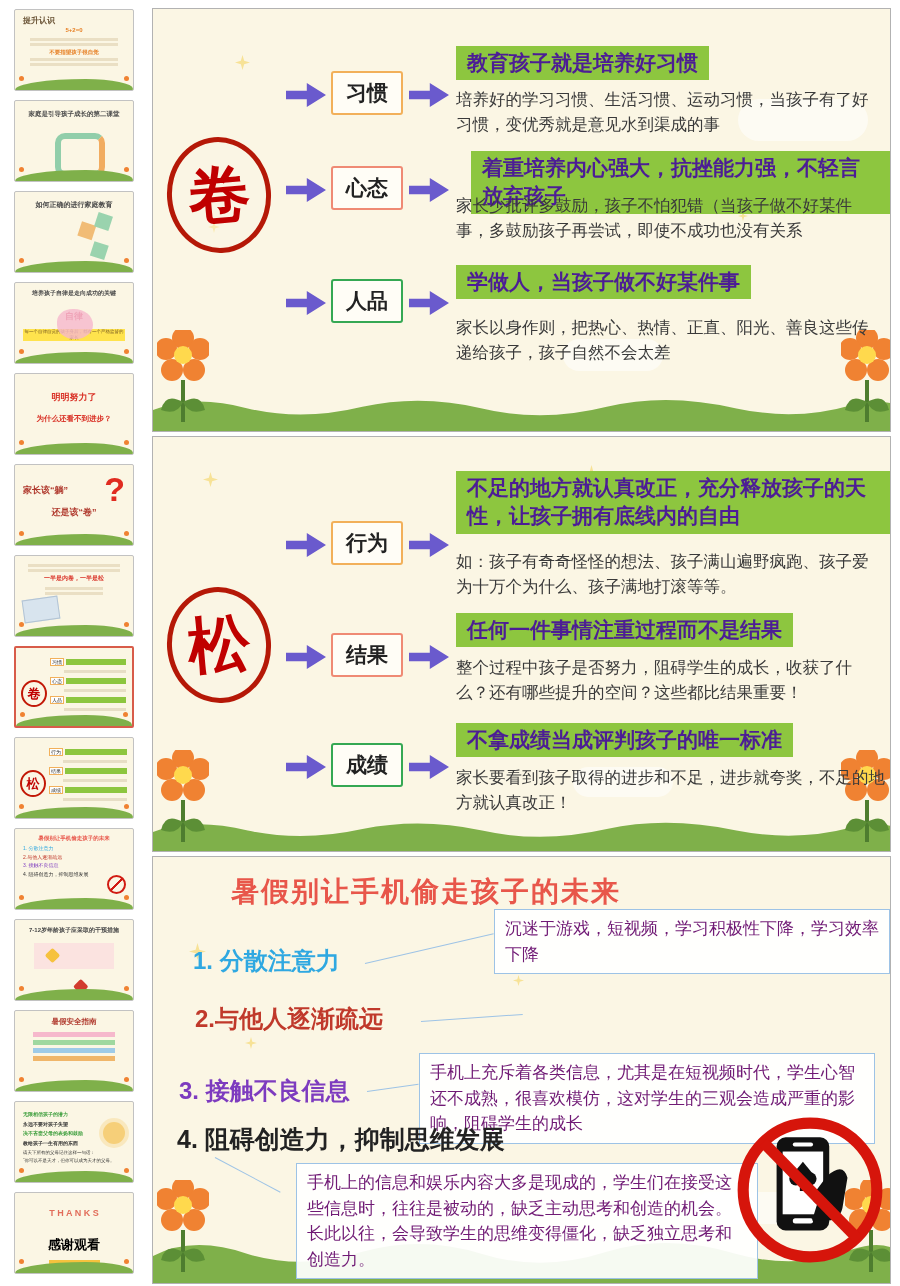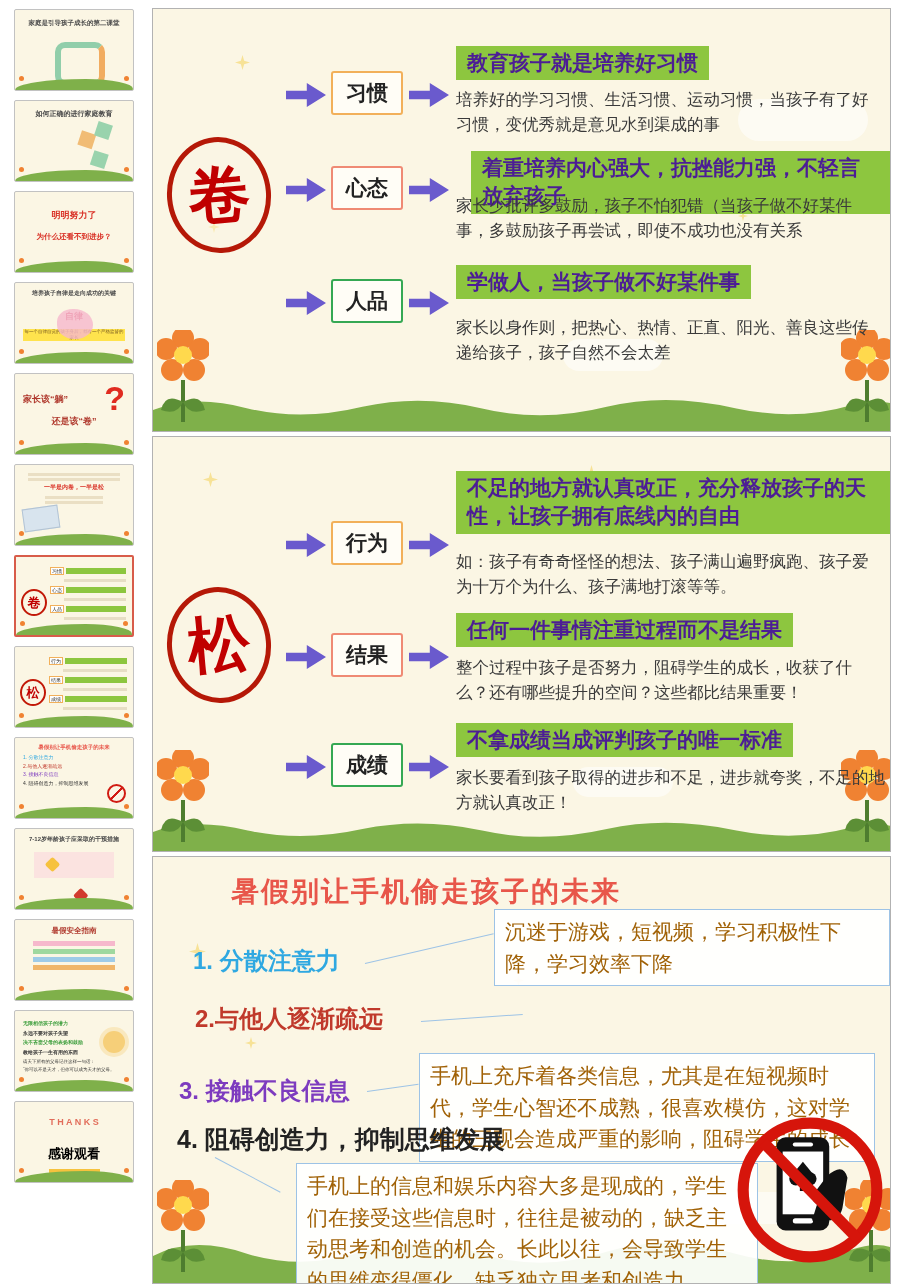--- a/index.html
+++ b/index.html
@@ -63,48 +63,58 @@
     font-size:21px;font-weight:bold;padding:3px 11px;line-height:1.35;z-index:3;max-width:424px;}
   .body-text{position:absolute;font-size:16.5px;color:#3a3a3a;line-height:1.5;z-index:3;}
   
   .phone-title{position:absolute;font-size:28px;font-weight:bold;color:#e8564a;letter-spacing:2px;z-index:3;white-space:nowrap;}
   .phone-item{position:absolute;font-weight:bold;z-index:3;white-space:nowrap;}
   .item-1{color:#2fa8e1;font-size:24px;}
   .item-2{color:#c0392b;font-size:24px;}
   .item-3{color:#7d3bbf;font-size:24px;}
   .item-4{color:#222222;font-size:25px;}
   .callout{position:absolute;background:rgba(255,255,255,.93);border:1px solid #9dc3e6;
-    font-size:21px;color:#a16207;line-height:1.5;padding:6px 10px;z-index:3;box-sizing:border-box;}
+    font-size:17px;color:#701a75;line-height:1.5;padding:6px 10px;z-index:3;box-sizing:border-box;}
   .conn{position:absolute;border-top:1.5px solid #9dc3e6;z-index:2;transform-origin:left center;}
   .nophone{position:absolute;z-index:4;}
 </style>
 </head>
 <body>
 
 <div class="sidebar" id="sidebar">
     <div class="thumb">
+      <div style="font-size: 8px; color: rgb(107, 85, 55); text-align: left; line-height: 1.3; margin-top: 4px; font-weight: bold;">提升认识</div>
+      <div style="font-size: 6px; color: rgb(230, 126, 34); text-align: center; line-height: 1.3; margin-top: 1px; font-weight: bold;">5+2=0</div>
+      <div style="font-size: 5px; color: rgb(68, 68, 68); text-align: center; line-height: 1.3; margin-top: 3px; background: rgb(234, 223, 196); width: 86%; margin-left: auto; margin-right: auto; height: 3px;"></div>
+      <div style="font-size: 5px; color: rgb(68, 68, 68); text-align: center; line-height: 1.3; margin-top: 2px; background: rgb(234, 223, 196); width: 86%; margin-left: auto; margin-right: auto; height: 3px;"></div>
+      <div style="font-size: 5.5px; color: rgb(230, 126, 34); text-align: center; line-height: 1.3; margin-top: 3px; font-weight: bold;">不要指望孩子很自觉</div>
+      <div style="font-size: 5px; color: rgb(68, 68, 68); text-align: center; line-height: 1.3; margin-top: 2px; background: rgb(234, 223, 196); width: 86%; margin-left: auto; margin-right: auto; height: 3px;"></div>
+      <div style="font-size: 5px; color: rgb(68, 68, 68); text-align: center; line-height: 1.3; margin-top: 2px; background: rgb(234, 223, 196); width: 86%; margin-left: auto; margin-right: auto; height: 3px;"></div>
+      <div class="mini-hill"></div>
+    </div>
+    <div class="thumb">
       <div class="mdecor cycle"></div>
       <div style="font-size: 6.5px; color: rgb(74, 74, 74); text-align: center; line-height: 1.3; margin-top: 7px; font-weight: bold;">家庭是引导孩子成长的第二课堂</div>
       <div class="mini-hill"></div>
     </div>
     <div class="thumb">
       <div class="mdecor cubes"></div>
       <div style="font-size: 7px; color: rgb(74, 74, 74); text-align: center; line-height: 1.3; margin-top: 6px; font-weight: bold;">如何正确的进行家庭教育</div>
-      <div class="mini-hill"></div>
-    </div>
-    <div class="thumb">
-      <div style="font-size: 9px; color: rgb(217, 48, 37); text-align: center; line-height: 1.3; margin-top: 16px; font-weight: bold;">明明努力了</div>
-      <div style="font-size: 7.5px; color: rgb(217, 48, 37); text-align: center; line-height: 1.3; margin-top: 10px; font-weight: bold;">为什么还看不到进步？</div>
       <div class="mini-hill"></div>
     </div>
     <div class="thumb">
       <div class="mdecor flower"></div>
       <div style="font-size: 6px; color: rgb(74, 74, 74); text-align: center; line-height: 1.3; margin-top: 5px; font-weight: bold;">培养孩子自律是走向成功的关键</div>
       <div style="font-size: 9px; color: rgb(212, 88, 110); text-align: center; line-height: 1.3; margin-top: 13px; font-weight: bold;">自律</div>
       <div style="font-size: 4.5px; color: rgb(122, 92, 34); text-align: center; line-height: 1.3; margin-top: 7px; background: rgb(255, 227, 77);">每一个自律自觉的孩子身后，都有一个严格监督的家长</div>
+      <div class="mini-hill"></div>
+    </div>
+    <div class="thumb">
+      <div style="font-size: 9px; color: rgb(217, 48, 37); text-align: center; line-height: 1.3; margin-top: 16px; font-weight: bold;">明明努力了</div>
+      <div style="font-size: 7.5px; color: rgb(217, 48, 37); text-align: center; line-height: 1.3; margin-top: 10px; font-weight: bold;">为什么还看不到进步？</div>
       <div class="mini-hill"></div>
     </div>
     <div class="thumb">
       <div style="font-size: 34px; color: rgb(224, 43, 32); text-align: center; line-height: 1.3; margin-top: 0px; font-weight: bold; position: absolute; right: 8px; top: 2px;">?</div>
       <div style="font-size: 9px; color: rgb(176, 58, 46); text-align: left; line-height: 1.3; margin-top: 18px; font-weight: bold;">家长该“躺”</div>
       <div style="font-size: 9px; color: rgb(176, 58, 46); text-align: center; line-height: 1.3; margin-top: 10px; font-weight: bold;">还是该“卷”</div>
       <div class="mini-hill"></div>
     </div>
     <div class="thumb">
       <div class="mdecor photo"></div>

